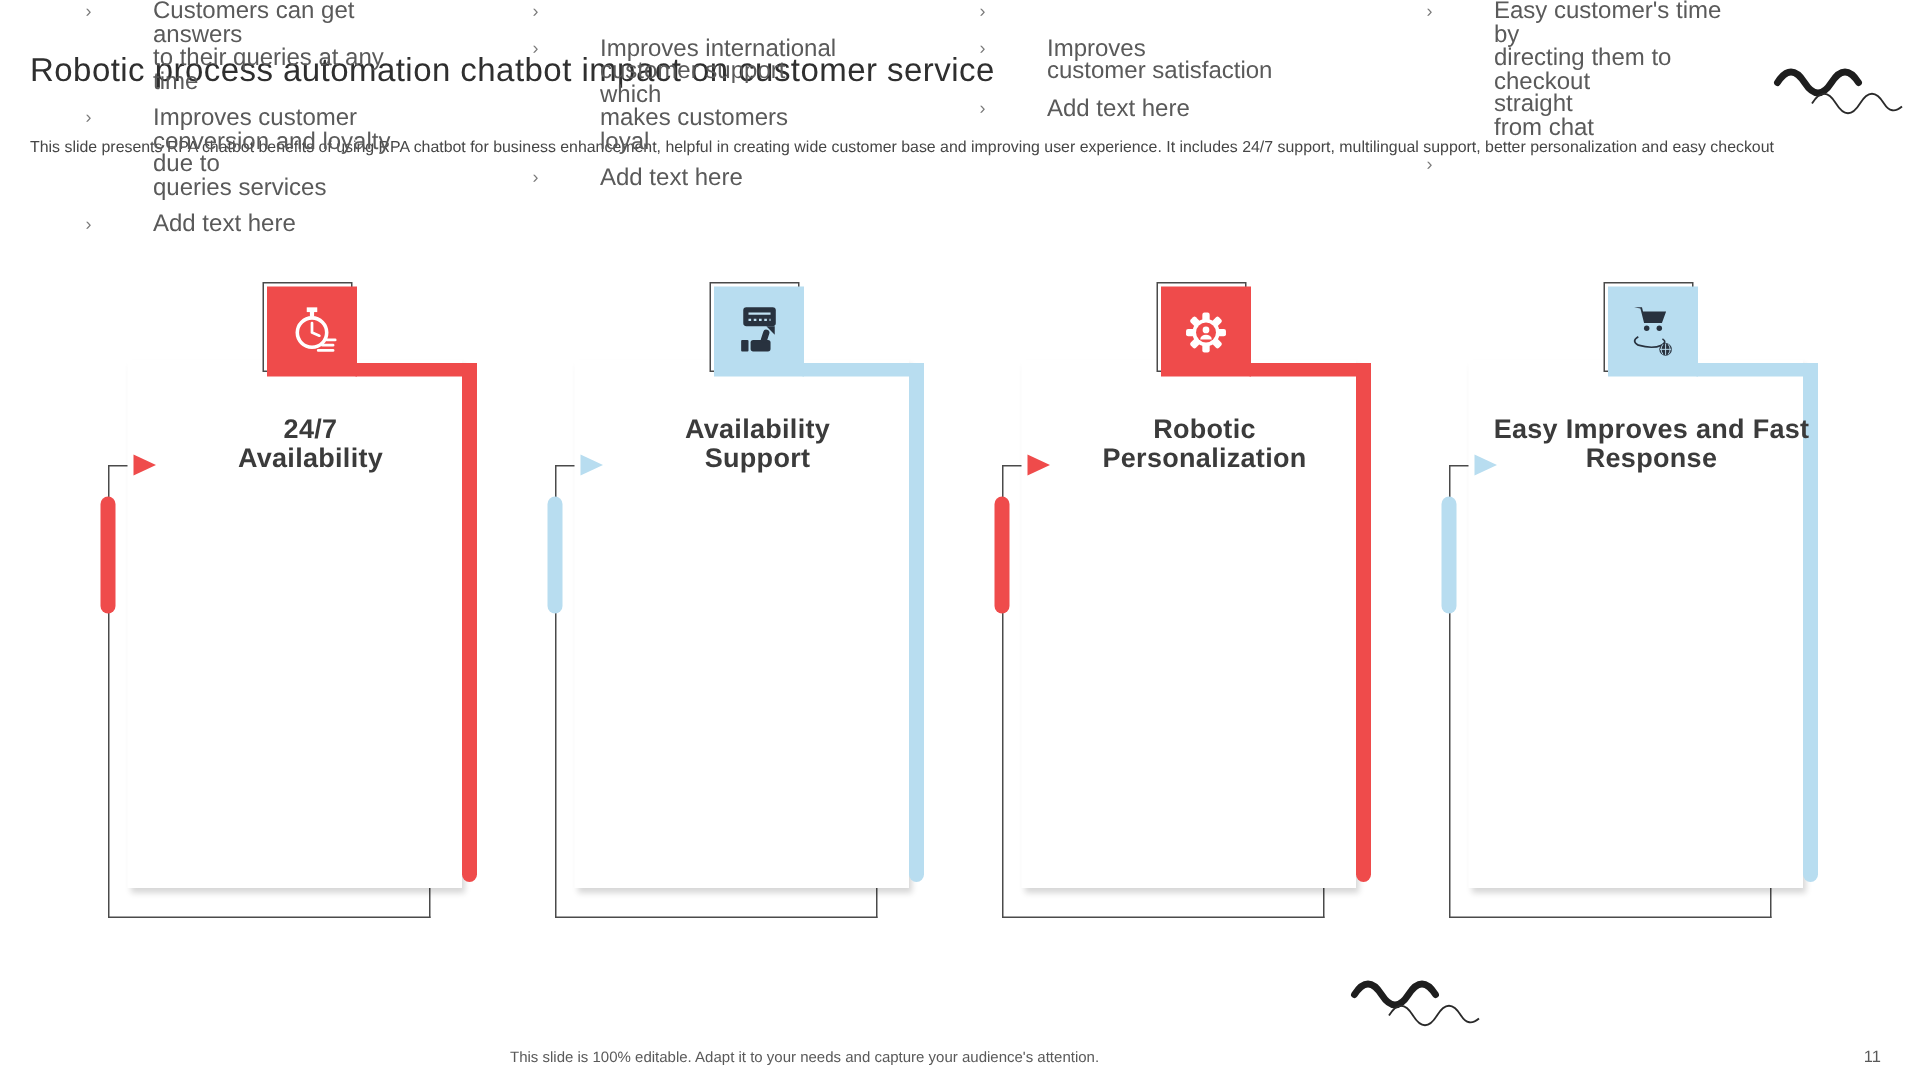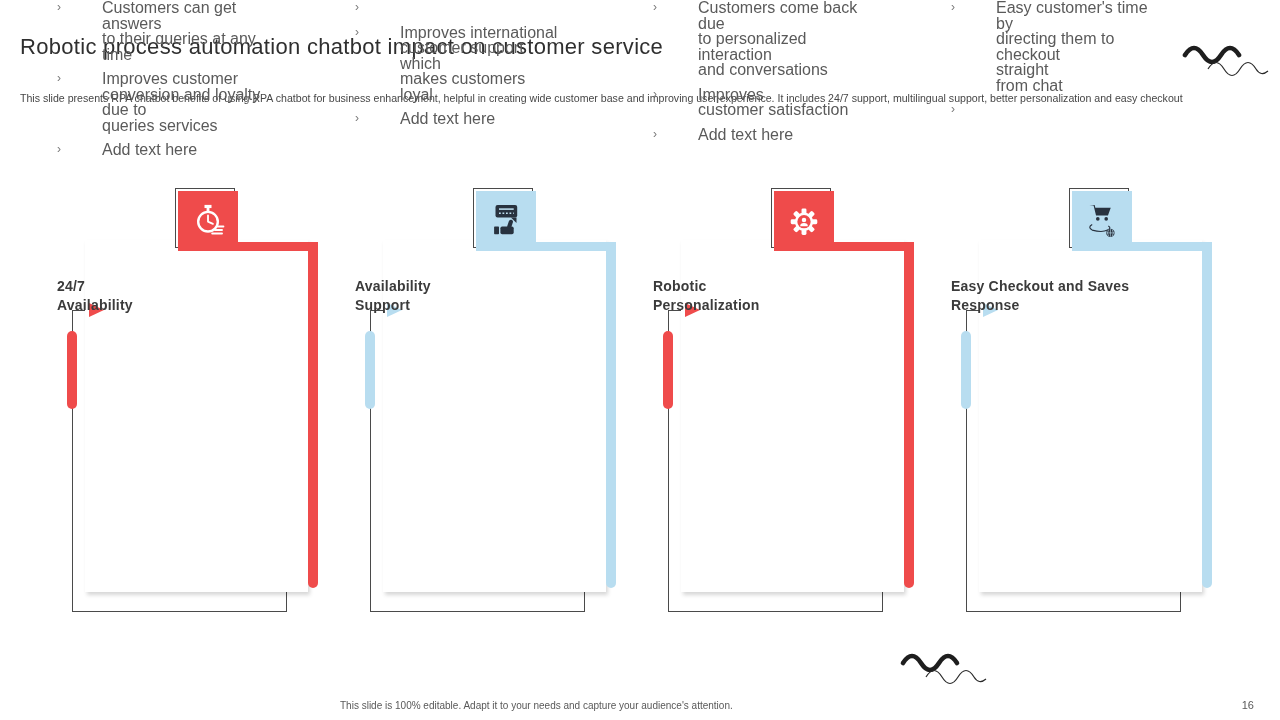--- a/index.html
+++ b/index.html
@@ -56,22 +56,22 @@
   }
   .arrow-line{left:15px;top:310px;width:18px;height:1px;background:#4a4a4a;z-index:1;}
   .arrow-head{
     left:32px;top:303px;width:0;height:0;z-index:3;
     border-left:15px solid var(--accent);
     border-top:7px solid transparent;border-bottom:7px solid transparent;
   }
   .capsule{left:10px;top:331px;width:10px;height:78px;border-radius:5px;
            background:var(--accent);z-index:3;}
   .col-title{
-    left:0;top:277px;width:300px;z-index:5;
-    font-size:14px;line-height:19px;font-weight:600;color:#3b3b3b;
+    left:0;top:277px;width:300px;text-align:center;z-index:5;
+    font-size:18px;line-height:19px;font-weight:600;color:#3b3b3b;
     white-space:pre-line;letter-spacing:.2px;
   }
   .bullets{
     left:53px;top:356px;width:205px;z-index:5;
     margin:0;padding:0;list-style:none;
   }
   .bullets li{display:flex;margin:0 0 9px 0;}
   .bullets .marker{
     width:18px;flex:0 0 18px;color:#7a7a7a;font-size:12px;line-height:15.5px;
   }
@@ -203,23 +203,20 @@
         <circle cx="30" cy="28.5" r="3.2" fill="#fff"></circle>
         <path d="M24.5,37.5 a5.5,4.5 0 0 1 11,0 z" fill="#fff"></path>
       </svg>
 
     </div>
     <div class="col-title">Robotic
 Personalization</div>
     <ul class="bullets">
           <li>
             <span class="marker">›</span>
-            <span class="btext">Customers come back due
-to personalized interaction
-and conversations</span>
           </li>
           <li>
             <span class="marker">›</span>
             <span class="btext">Improves
 customer satisfaction</span>
           </li>
           <li>
             <span class="marker">›</span>
             <span class="btext">Add text here</span>
           </li>
@@ -239,21 +236,21 @@
 
       <svg class="icon-svg" width="42" height="42" viewBox="0 0 60 60">
         <path d="M12,7 l6,1 l3.5,14 h17 l4,-11 h-22 l-1,-4 z" fill="#28323f"></path>
         <circle cx="24" cy="27" r="2.6" fill="#28323f"></circle>
         <circle cx="36" cy="27" r="2.6" fill="#28323f"></circle>
         <path d="M16,35 q-7,4 0,8 q14,4 22,0 q6,-3 1,-6" fill="none" stroke="#28323f" stroke-width="1.6"></path>
         <circle cx="42" cy="47" r="6" fill="#28323f"></circle>
         <path d="M36.5,47 h11 M42,41.5 v11 M39.5,42.2 a8,8 0 0 0 0,9.6 M44.5,42.2 a8,8 0 0 1 0,9.6" stroke="#bfe1f2" stroke-width="0.9" fill="none"></path>
       </svg>
     </div>
-    <div class="col-title">Easy Checkout and Saves
+    <div class="col-title">Easy Improves and Fast
 Response</div>
     <ul class="bullets">
           <li>
             <span class="marker">›</span>
             <span class="btext">Easy customer's time by
 directing them to checkout
 straight
 from chat</span>
           </li>
           <li>
@@ -262,14 +259,14 @@
         </ul>
   </div>
 </div>
 
   <svg class="wave bottom-center" width="95" height="48" viewBox="0 0 95 48">
     <path d="M7,17 Q16,3 25,17 Q34,31 43,17 Q52,3 61,17" fill="none" stroke="#1e1e1e" stroke-width="4.6" stroke-linecap="round"></path>
     <path d="M30,31 Q38,18 46,31 Q54,44 62,31 Q70,18 78,31 Q83,39 90,33" fill="none" stroke="#2a2a2a" stroke-width="1.2"></path>
   </svg>
 
   <div class="footer-note">This slide is 100% editable. Adapt it to your needs and capture your audience's attention.</div>
-  <div class="page-number">16</div>
+  <div class="page-number">11</div>
 </div>
 
 </body></html>

